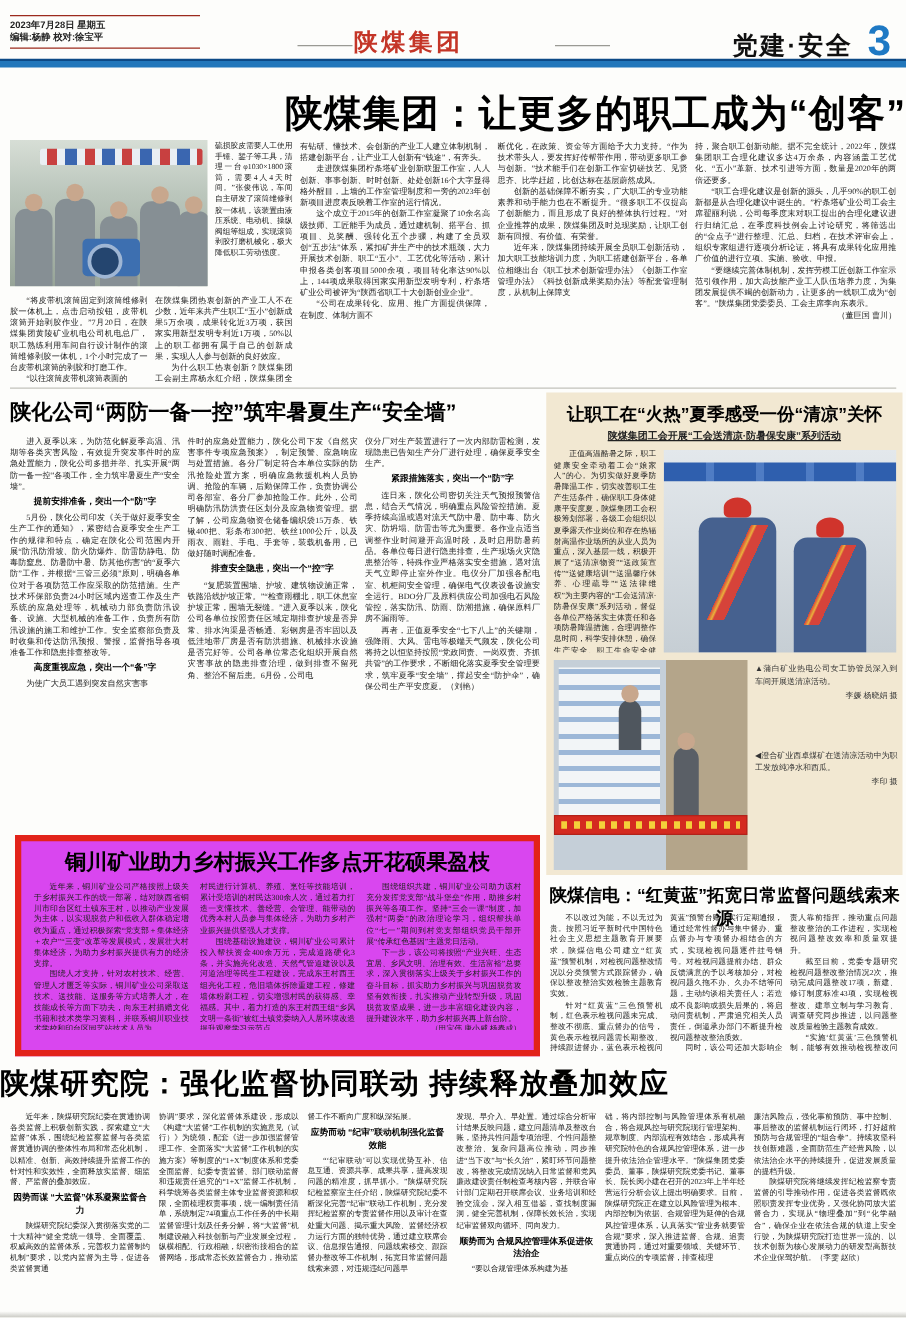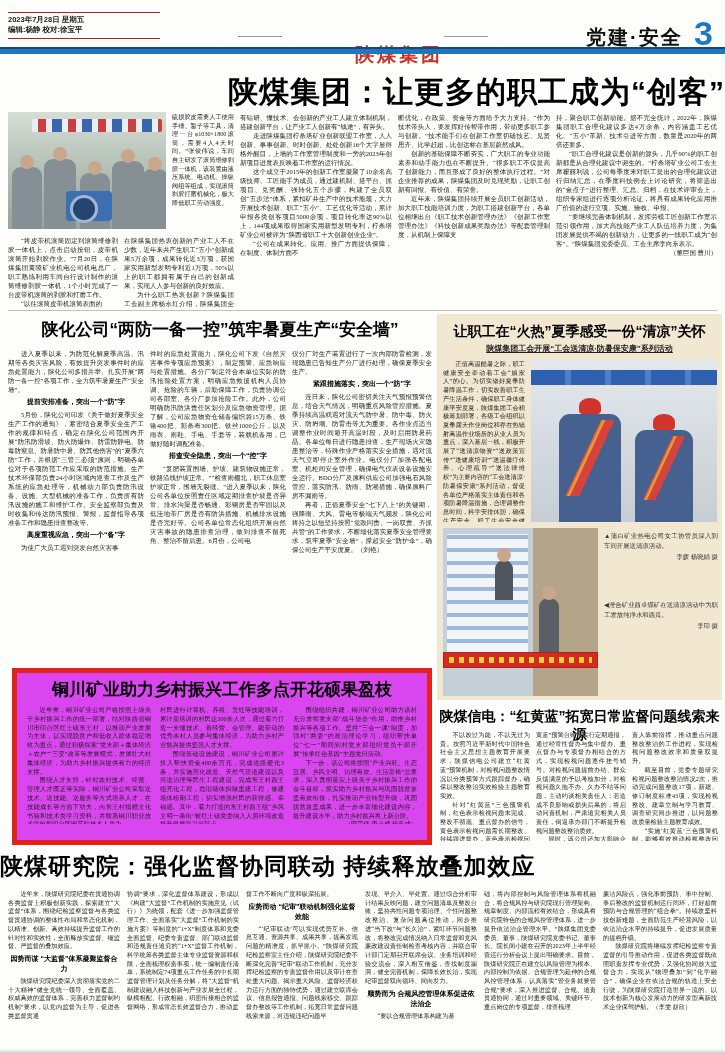--- a/index.html
+++ b/index.html
@@ -2,33 +2,33 @@
 <html><head>
 <meta charset="utf-8">
 <style>
   html,body{margin:0;padding:0;background:#e9e9e5;}
   .sheet{position:relative;width:725px;height:1054px;margin:0 auto;background:#fdfdfb;
          overflow:hidden;font-family:"Liberation Serif","DejaVu Serif",serif;color:#1c1c1c;}
   
   .hdr-left{position:absolute;left:8px;top:12px;width:152px;border-top:1px solid #9c2a1d;
             border-bottom:1px solid #9c2a1d;padding:2px 0 3px 0;
             font:bold 7.5px/10px "Liberation Sans","DejaVu Sans",sans-serif;color:#222;}
-  .masthead{position:absolute;left:283px;top:24px;width:160px;text-align:right;
-            font:bold 19px/22px "Liberation Serif",serif;color:#c43527;letter-spacing:3px;margin-top:20px;}
+  .masthead{position:absolute;left:283px;top:24px;width:160px;text-align:left;
+            font:bold 19px/22px "Liberation Serif",serif;color:#c43527;letter-spacing:3px;}
   .mast-rule{position:absolute;top:36px;height:1px;width:44px;background:#9a9a94;}
   .section-label{position:absolute;left:586px;top:26px;
             font:800 20px/22px "Liberation Sans","DejaVu Sans",sans-serif;color:#101010;letter-spacing:2px;}
   .page-num{position:absolute;left:694px;top:15px;
             font:800 34px/36px "Liberation Sans","DejaVu Sans",sans-serif;color:#1e79c4;}
   .blue-bar{position:absolute;left:0;right:0;top:47px;height:7px;
             background:linear-gradient(180deg,#0d4a86 0%,#0d4a86 30%,#2277bb 30%,#2277bb 100%);}
   
   .h-lead{position:absolute;left:0;top:74px;width:725px;text-align:right;
           font:900 30px/36px "Liberation Sans","DejaVu Sans",sans-serif;color:#000;letter-spacing:1px;}
-  .h-mid{position:absolute;text-align:center;font:800 17px/22px "Liberation Sans","DejaVu Sans",sans-serif;color:#000;}
+  .h-mid{position:absolute;text-align:left;font:800 17px/22px "Liberation Sans","DejaVu Sans",sans-serif;color:#000;}
   .h-small{position:absolute;text-align:center;font:800 14px/18px "Liberation Sans","DejaVu Sans",sans-serif;color:#000;}
   .h-bottom{position:absolute;left:0;top:851px;width:725px;
           font:900 23px/30px "Liberation Sans","DejaVu Sans",sans-serif;color:#000;letter-spacing:1px;}
   
   .col{position:absolute;overflow:hidden;text-align:justify;font-size:6.5px;line-height:9px;color:#222;}
   .col p{margin:0;text-indent:2em;}
   .col p.c{text-indent:0;}
   .col p.by{text-indent:0;text-align:right;}
   .col h4{margin:3px 0;font:bold 7px/10px "Liberation Sans","DejaVu Sans",sans-serif;
           text-align:center;text-indent:0;color:#000;}

